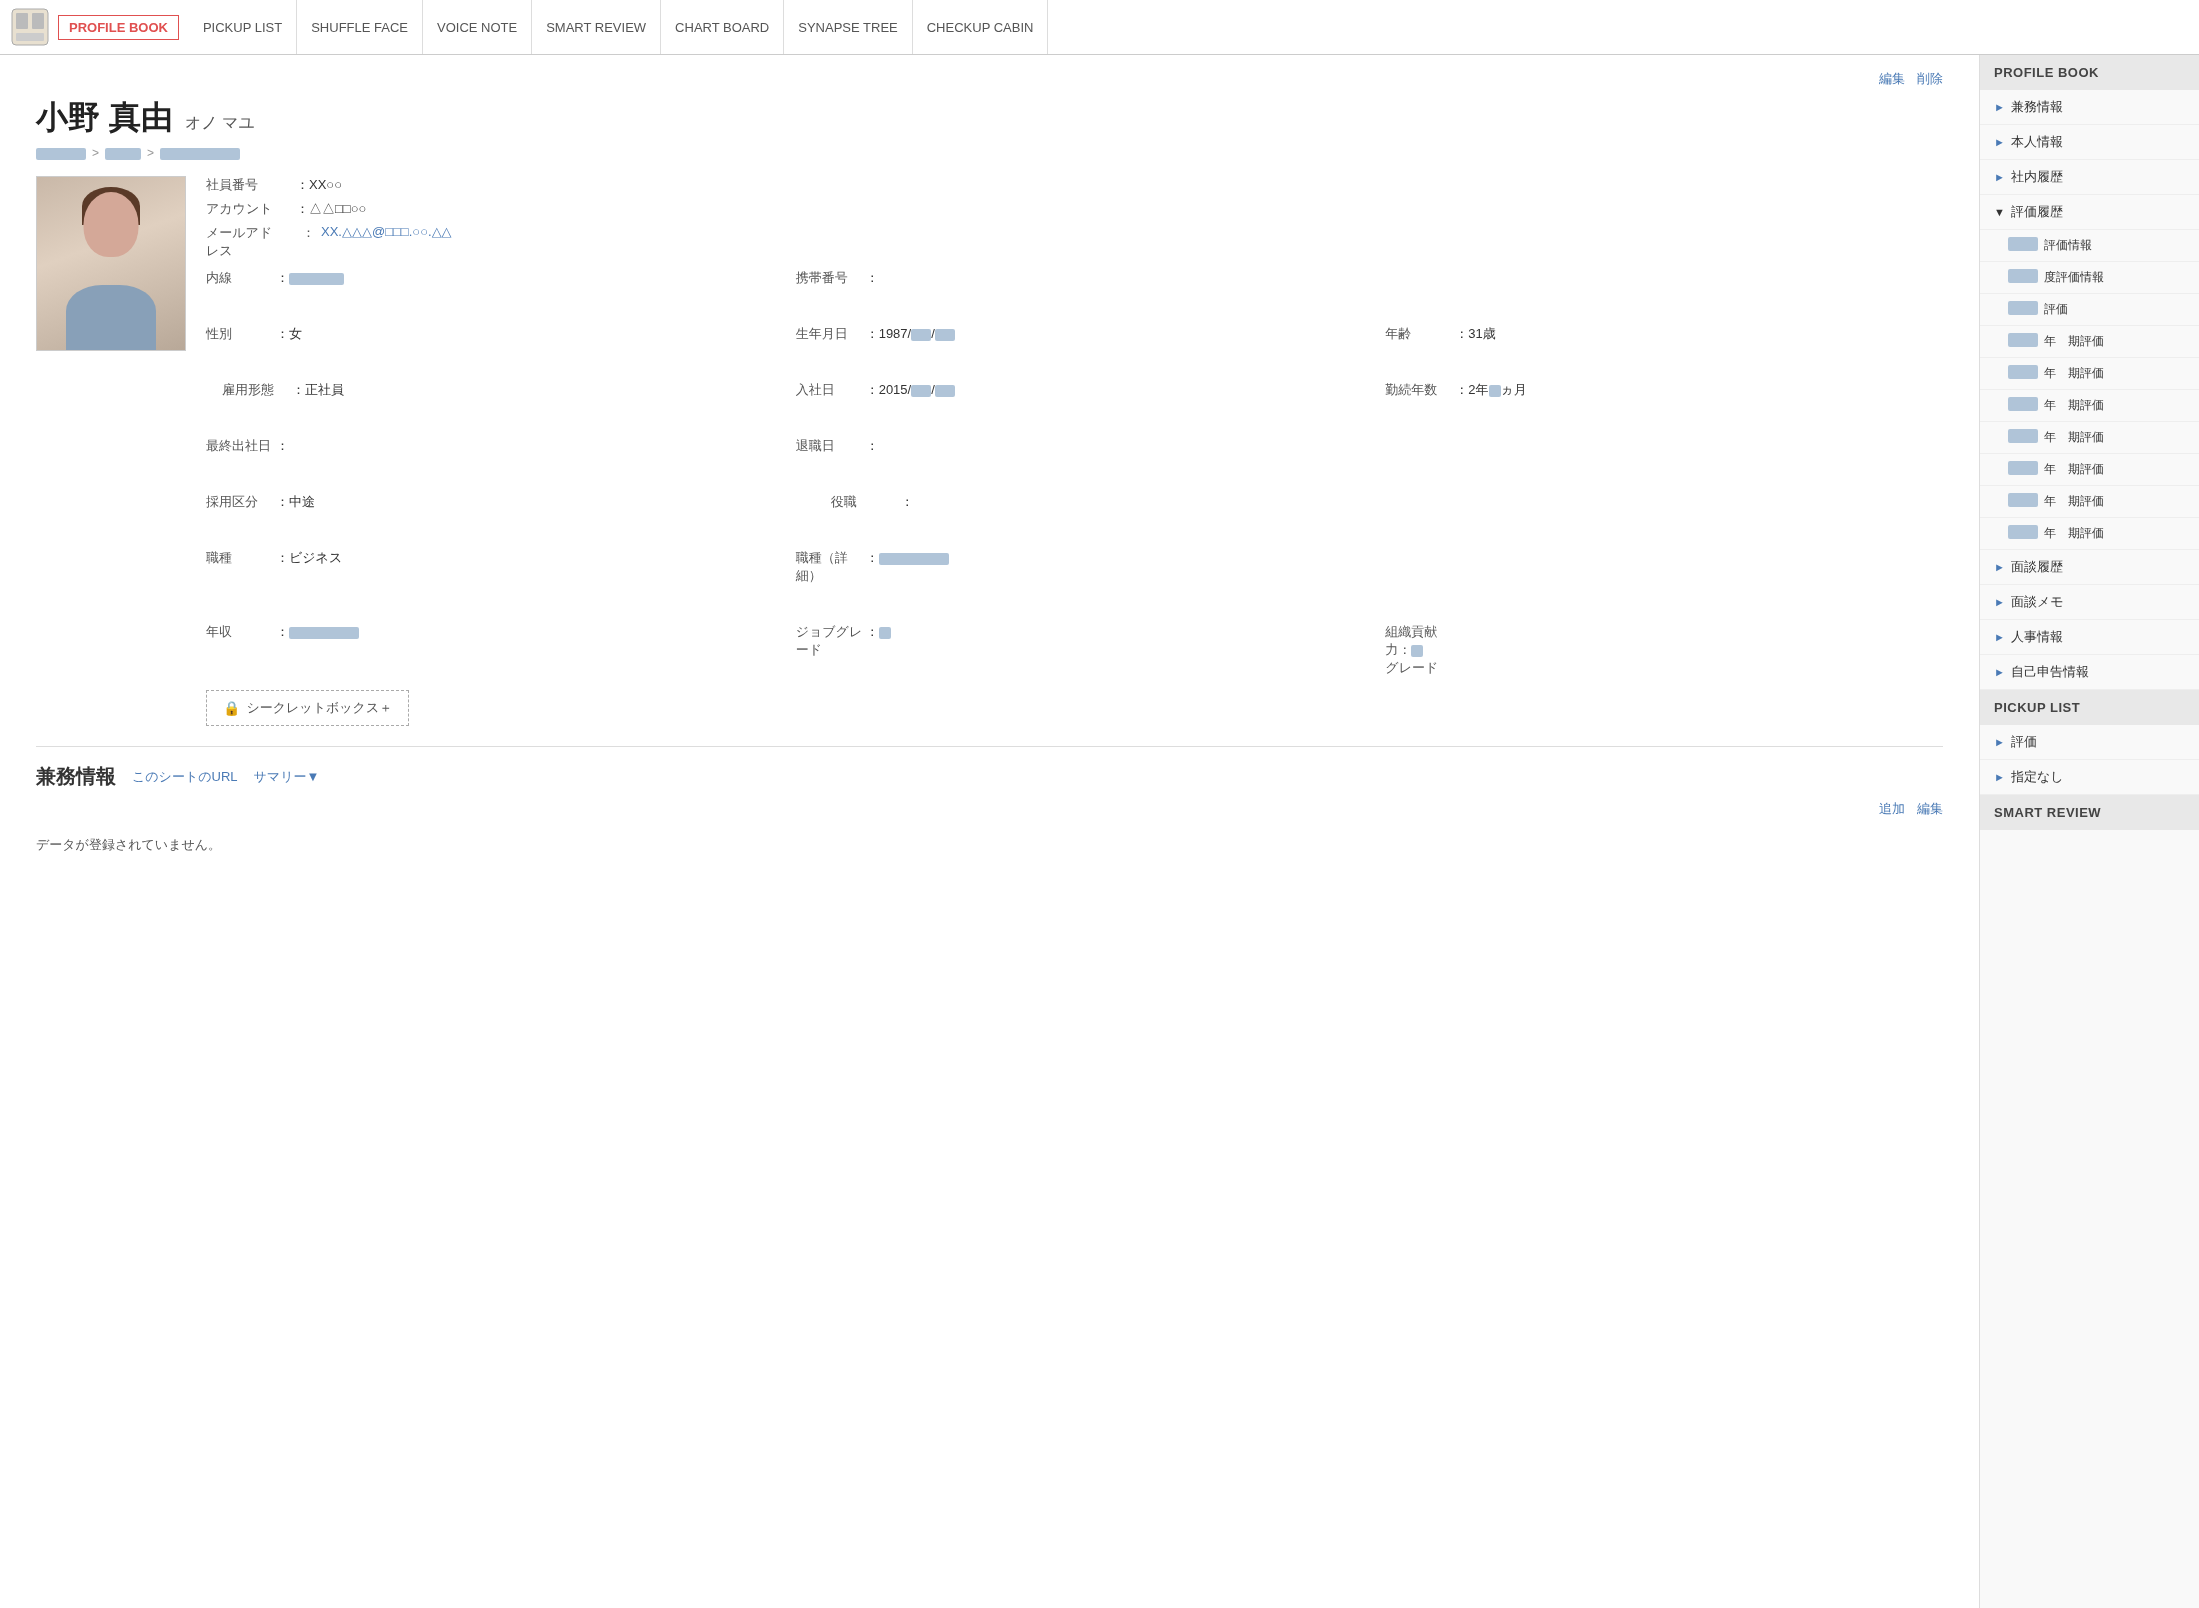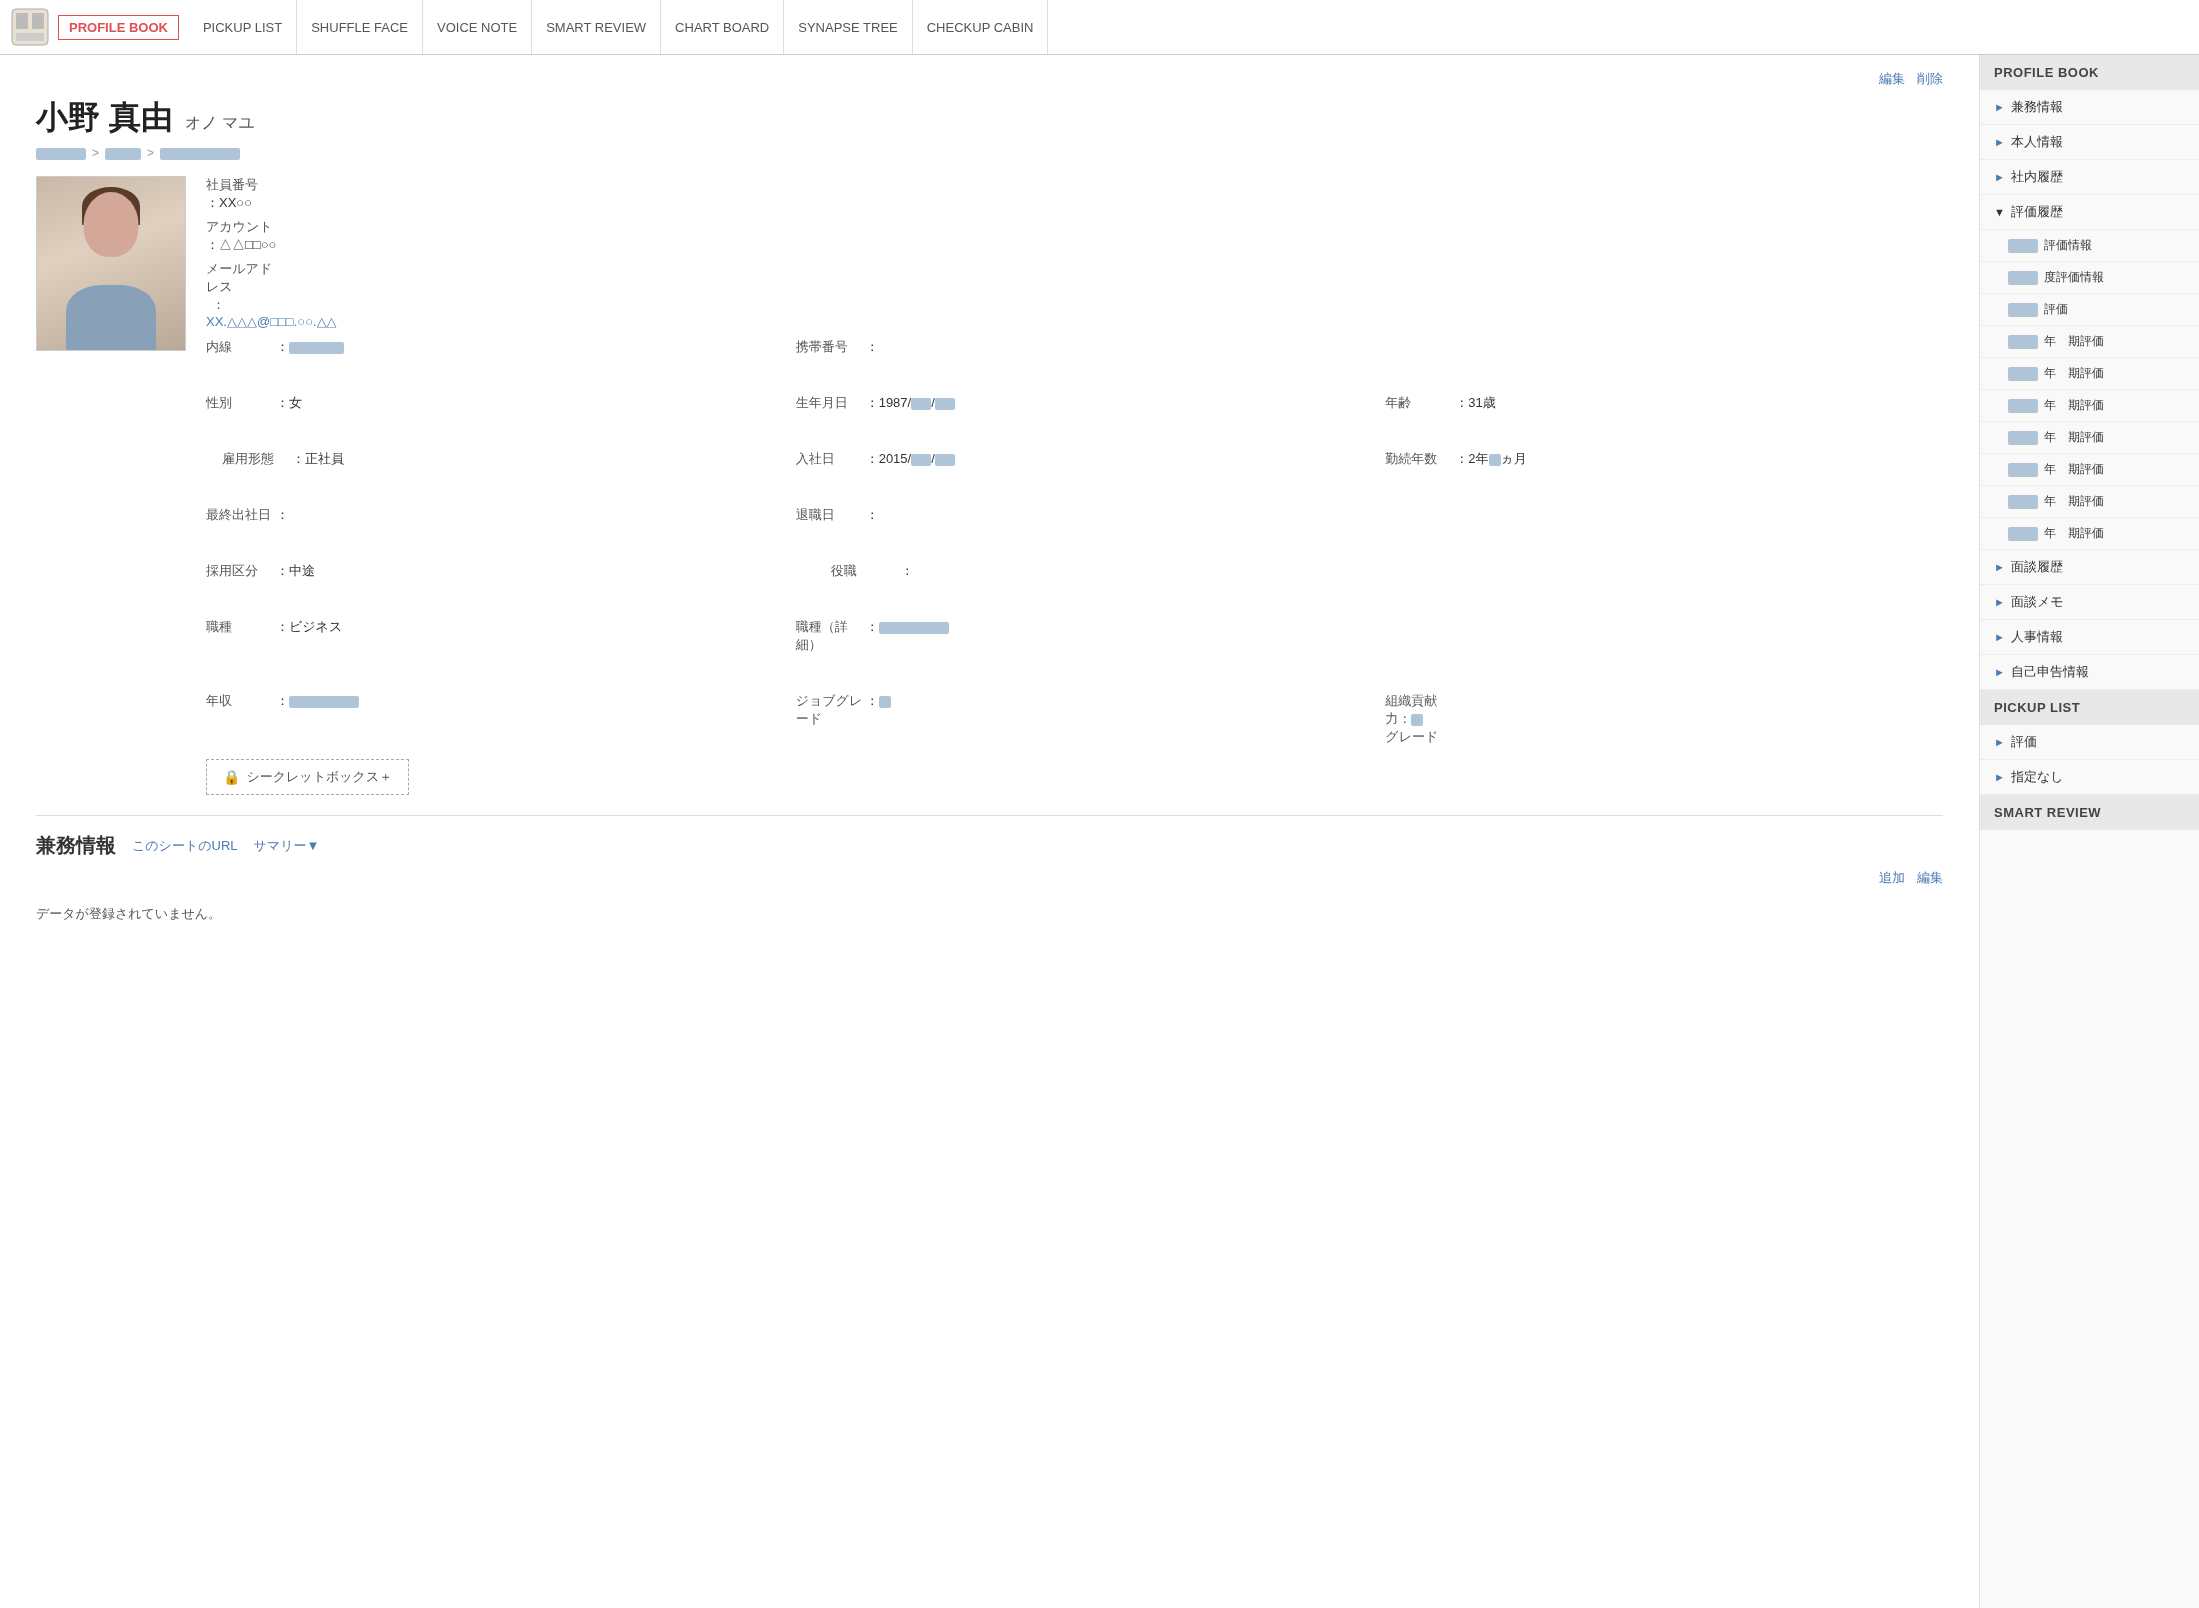--- a/index.html
+++ b/index.html
@@ -158,21 +158,20 @@
     }
 
     .profile-details {
       flex: 1;
     }
     .detail-row {
       display: flex;
       margin-bottom: 6px;
       font-size: 13px;
       align-items: flex-start;
-      flex-direction: column;
     }
     .detail-label {
       width: 90px;
       color: #555;
       flex-shrink: 0;
     }
     .detail-sep {
       margin: 0 6px;
       color: #555;
     }
@@ -268,21 +267,20 @@
       border-bottom: 1px solid #eee;
     }
     .sidebar-item .arrow {
       margin-right: 6px;
       color: #4a7ab5;
       font-size: 11px;
     }
     .sidebar-item.open .arrow { color: #333; }
     .sidebar-sub-item {
       display: flex;
-      align-items: center;
       padding: 7px 14px 7px 28px;
       font-size: 12px;
       color: #333;
       cursor: pointer;
       border-bottom: 1px solid #eee;
     }
     .sidebar-sub-badge {
       display: inline-block;
       width: 30px;
       height: 14px;

